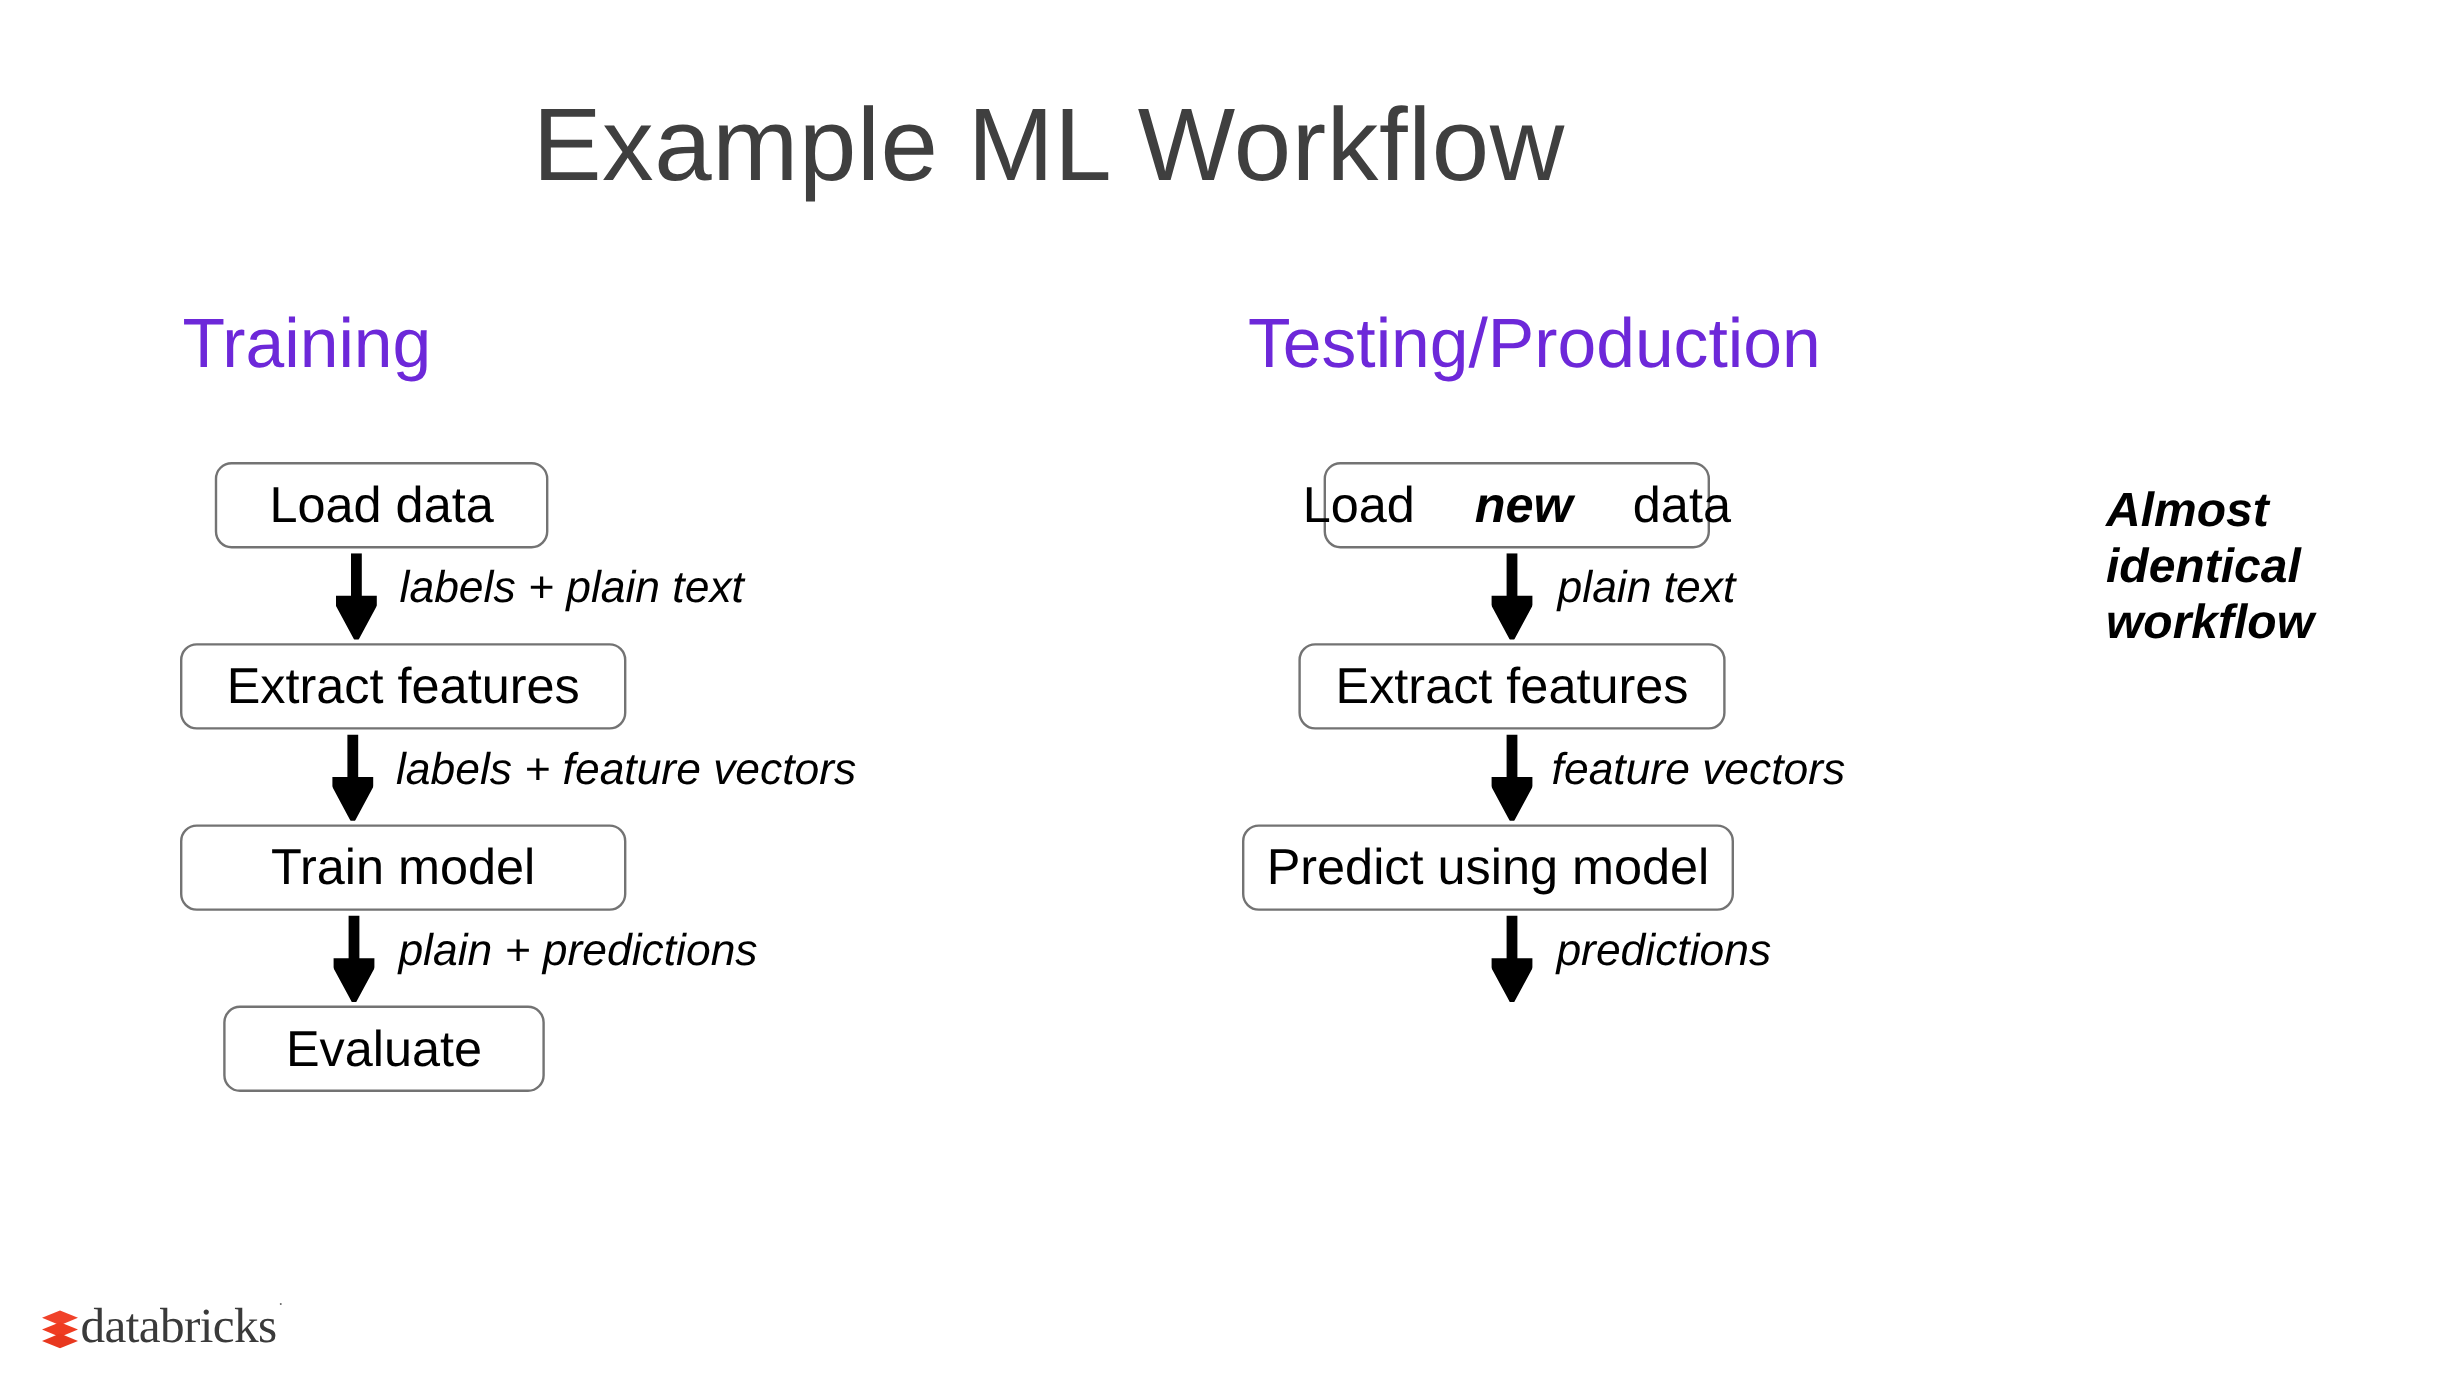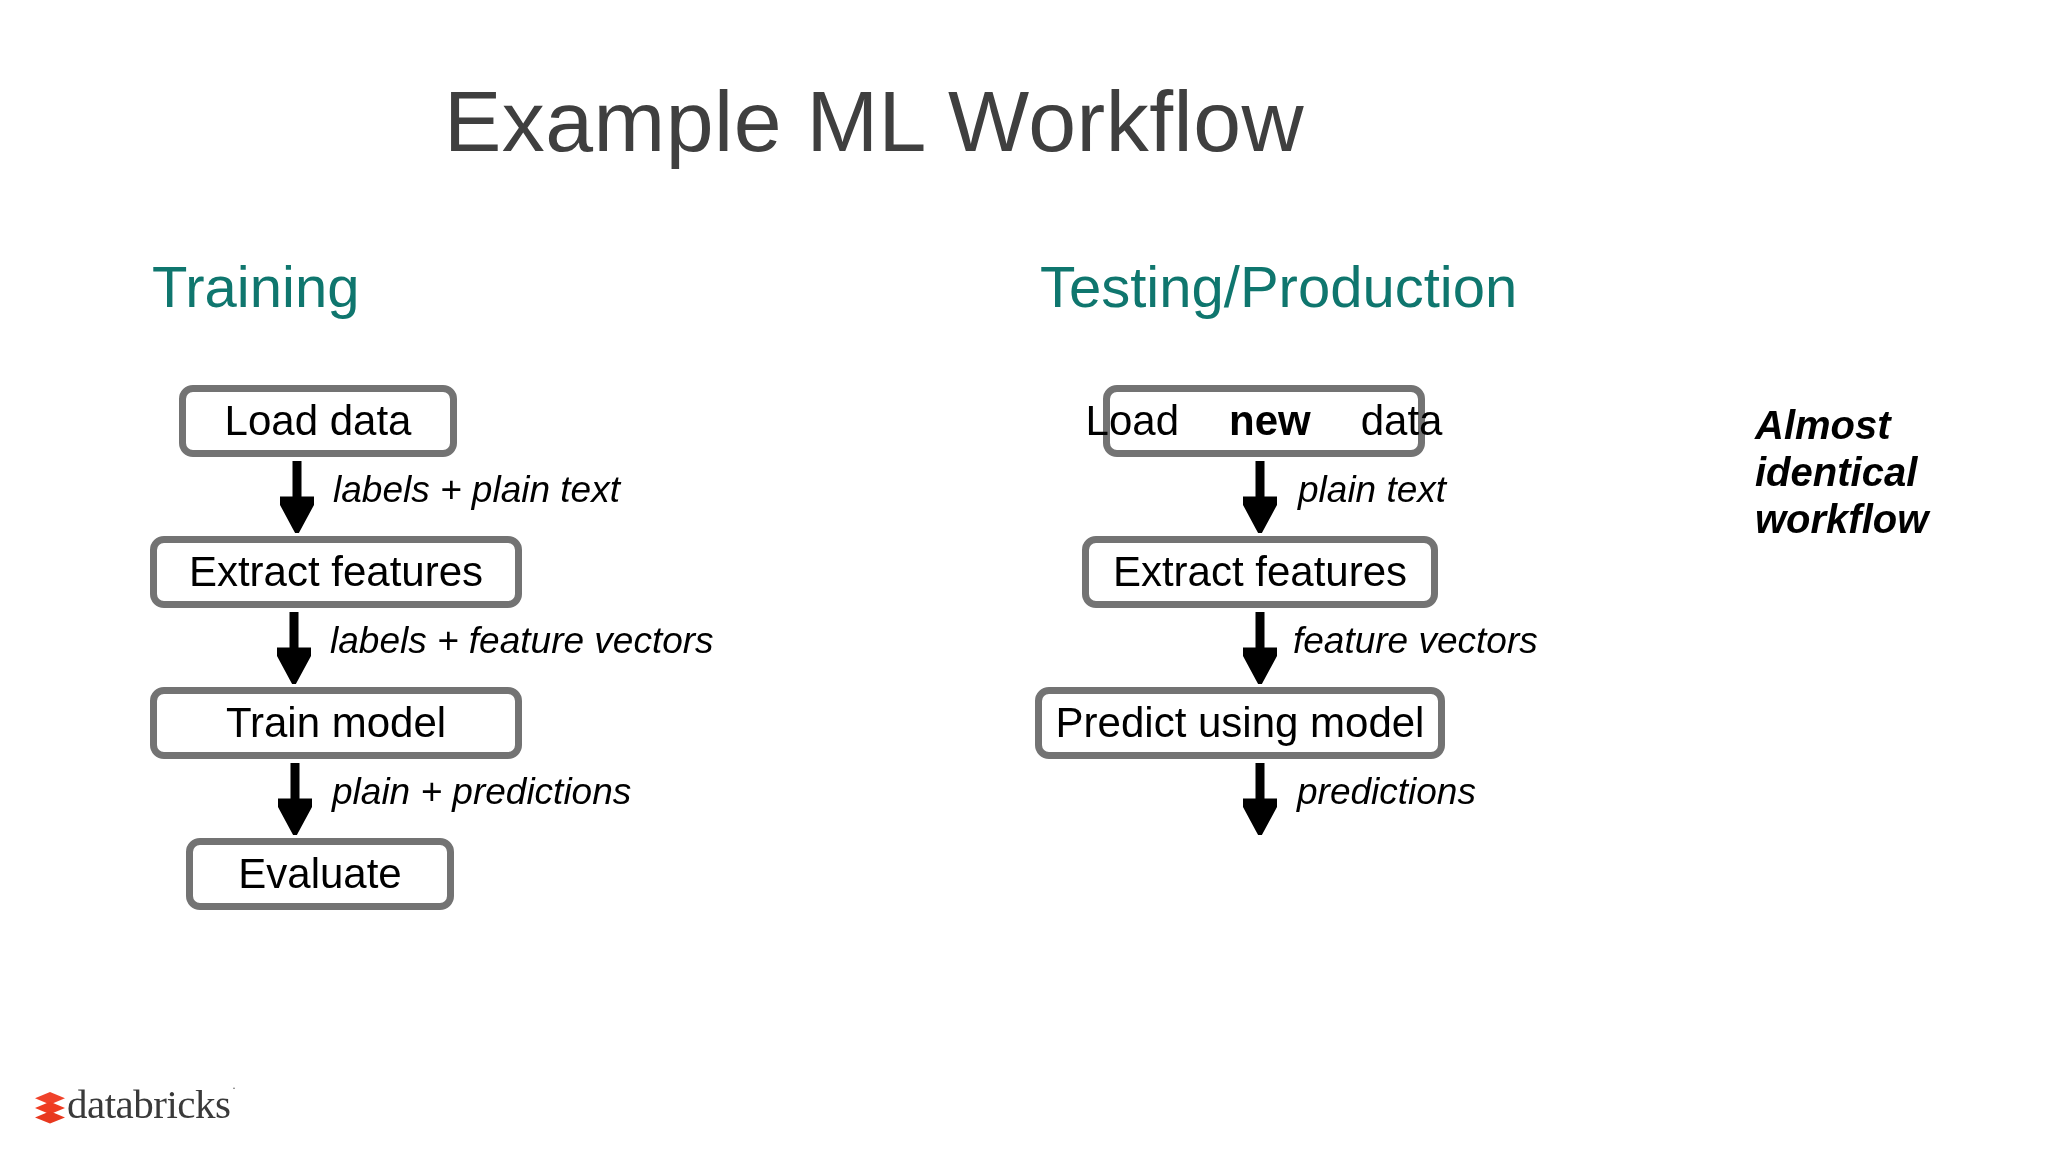--- a/index.html
+++ b/index.html
@@ -29,52 +29,53 @@
     letter-spacing: 0.5px;
     line-height: 1;
     white-space: nowrap;
   }
 
   
   .col-heading {
     position: absolute;
     font-size: 58px;
     font-weight: 400;
-    color: #0f766e;
+    color: #6d28d9;
     line-height: 1;
     white-space: nowrap;
   }
   #heading-training { top: 258px; left: 152px; }
   #heading-testing  { top: 258px; left: 1040px; }
 
   
   .flow-col {
     position: absolute;
     top: 385px;
   }
   #flow-training { left: 150px;  width: 640px; }
   #flow-testing  { left: 1035px; width: 660px; }
 
   
   .step-box {
     box-sizing: border-box;
-    border: 7px solid #737373;
+    border: 2px solid #737373;
     border-radius: 14px;
     background: #ffffff;
     height: 72px;
     display: flex;
     align-items: center;
     justify-content: center;
     font-size: 42px;
     color: #000000;
     white-space: nowrap;
     padding: 0 18px;
   }
   .step-box .emph {
     font-weight: 700;
+    font-style: italic;
     padding: 0 6px;
   }
 
   .connector {
     position: relative;
     height: 79px;
   }
   .arrow {
     position: absolute;
     top: 4px;

